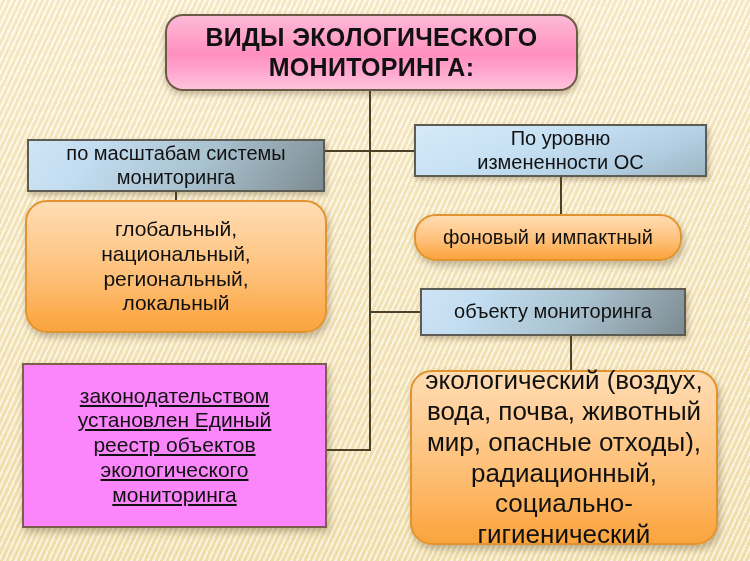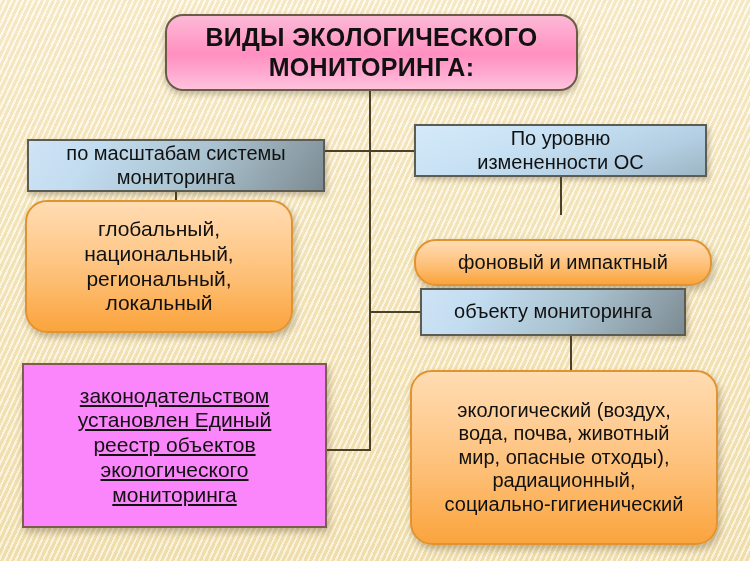--- a/index.html
+++ b/index.html
@@ -58,23 +58,23 @@
   #object-box{ left:420px;top:288px;width:266px;height:48px; }
 
   
   .orange{
     border:2px solid #e0932f;
     border-radius:22px;
     background:linear-gradient(180deg,#ffdcb2 0%,#ffd09a 25%,#fdbe74 60%,#fcab4c 88%,#f9a53f 100%);
     box-shadow:2px 4px 7px rgba(90,70,40,0.35);
     font-size:21px;
   }
-  #list-box{ left:25px;top:200px;width:268px;height:133px; }
-  #fon-box{ left:414px;top:214px;width:298px;height:47px; font-size:20px;margin-top:25px;}
-  #eco-box{ left:410px;top:370px;width:308px;height:175px; font-size:20px;}
+  #list-box{ left:25px;top:200px;width:302px;height:133px; }
+  #fon-box{ left:414px;top:214px;width:268px;height:47px; font-size:20px;}
+  #eco-box{ left:410px;top:370px;width:308px;height:175px; font-size:26px;}
 
   
   #law-box{
     left:22px;top:363px;width:305px;height:165px;
     border:2px solid #7a5f4a;
     background:#fb85fb;
     box-shadow:2px 4px 7px rgba(90,70,40,0.35);
     font-size:21px;
     text-decoration:underline;
   }

